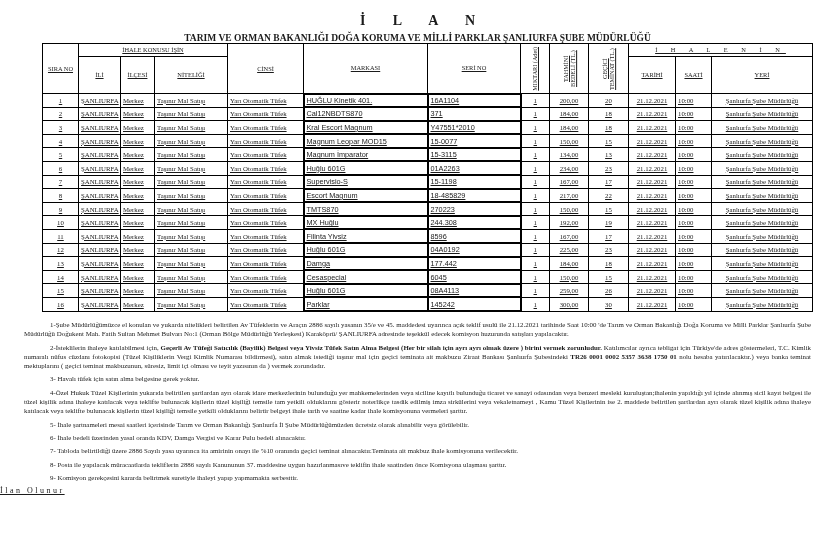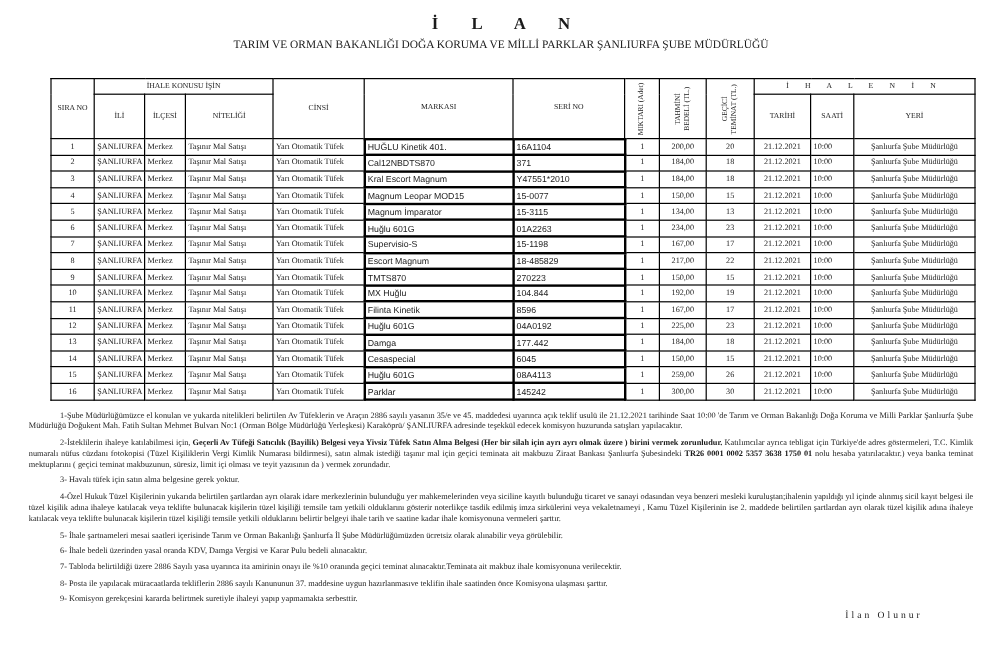--- a/index.html
+++ b/index.html
@@ -2,24 +2,24 @@
 <html><head>
 <meta charset="utf-8">
 <style>
   * { margin:0; padding:0; box-sizing:border-box; }
   html,body { width:835px; height:540px; background:#ffffff; overflow:hidden;
     font-family:"Liberation Serif", serif; color:#1b1b1b; }
   .page { width:835px; height:424px; position:relative; }
 
   .title { text-align:center; font-weight:bold; font-size:14px; letter-spacing:12px;
     padding-top:13px; padding-left:12px; }
-  .subtitle { text-align:center; font-weight:normal; font-size:9.5px; margin-top:4px; }
+  .subtitle { text-align:center; font-weight:bold; font-size:9.5px; margin-top:4px; }
 
   table.auction { border-collapse:collapse; table-layout:fixed; width:770px;
-    margin:22px 0 0 42px; font-size:6.8px; }
+    margin:0 0 0 42px; font-size:6.8px;text-decoration:underline; }
   table.auction th, table.auction td { border:1px solid #000; padding:0 2px; overflow:hidden; }
   table.auction th { font-weight:normal; font-size:6.4px; text-align:center; white-space:normal; line-height:1.25; }
   thead tr.gh th { height:13px; }
   thead tr.sh th { height:37px; }
   .sp { letter-spacing:6px; }
   .vert { writing-mode:vertical-rl; transform:rotate(180deg); margin:0 auto;
     max-height:46px; line-height:1.15; font-size:6.2px; white-space:normal; }
 
   tbody td { height:13.6px; white-space:nowrap; }
   tbody td:nth-child(1) { text-align:center; }
@@ -28,21 +28,21 @@
   tbody td:nth-child(6), tbody td:nth-child(7) {
     border:2px solid #000; font-family:"Liberation Sans", sans-serif;
     font-size:7.3px; text-align:left; }
   tbody td:nth-child(8), tbody td:nth-child(9), tbody td:nth-child(10),
   tbody td:nth-child(11), tbody td:nth-child(13) { text-align:center; }
   tbody td:nth-child(12) { text-align:left; }
 
   .notes { margin:8px 24px 0 24px; font-size:6.9px; line-height:9.3px; text-align:justify; }
   .note { text-indent:26px; margin-bottom:4px; }
   .note b { font-weight:bold; }
-  .closing { text-align:right; margin:4px 66px 0 0; font-size:8px; letter-spacing:2.5px; }
+  .closing { margin:4px 66px 0 0; font-size:8px; letter-spacing:2.5px;text-decoration:underline; }
 </style>
 </head>
 <body>
 
 <div class="page">
 
   <div class="title">İ L A N</div>
   <div class="subtitle">TARIM VE ORMAN BAKANLIĞI DOĞA KORUMA VE MİLLİ PARKLAR ŞANLIURFA ŞUBE MÜDÜRLÜĞÜ</div>
 
   <table class="auction">
@@ -224,35 +224,35 @@
           <td>10:00</td>
           <td>Şanlıurfa Şube Müdürlüğü</td>
         </tr>
         <tr>
           <td>10</td>
           <td>ŞANLIURFA</td>
           <td>Merkez</td>
           <td>Taşınır Mal Satışı</td>
           <td>Yarı Otomatik Tüfek</td>
           <td>MX Huğlu</td>
-          <td>104.844</td>
+          <td>244.308</td>
           <td>1</td>
           <td>192,00</td>
           <td>19</td>
           <td>21.12.2021</td>
           <td>10:00</td>
           <td>Şanlıurfa Şube Müdürlüğü</td>
         </tr>
         <tr>
           <td>11</td>
           <td>ŞANLIURFA</td>
           <td>Merkez</td>
           <td>Taşınır Mal Satışı</td>
           <td>Yarı Otomatik Tüfek</td>
-          <td>Filinta Kinetik</td>
+          <td>Filinta Yivsiz</td>
           <td>8596</td>
           <td>1</td>
           <td>167,00</td>
           <td>17</td>
           <td>21.12.2021</td>
           <td>10:00</td>
           <td>Şanlıurfa Şube Müdürlüğü</td>
         </tr>
         <tr>
           <td>12</td>

